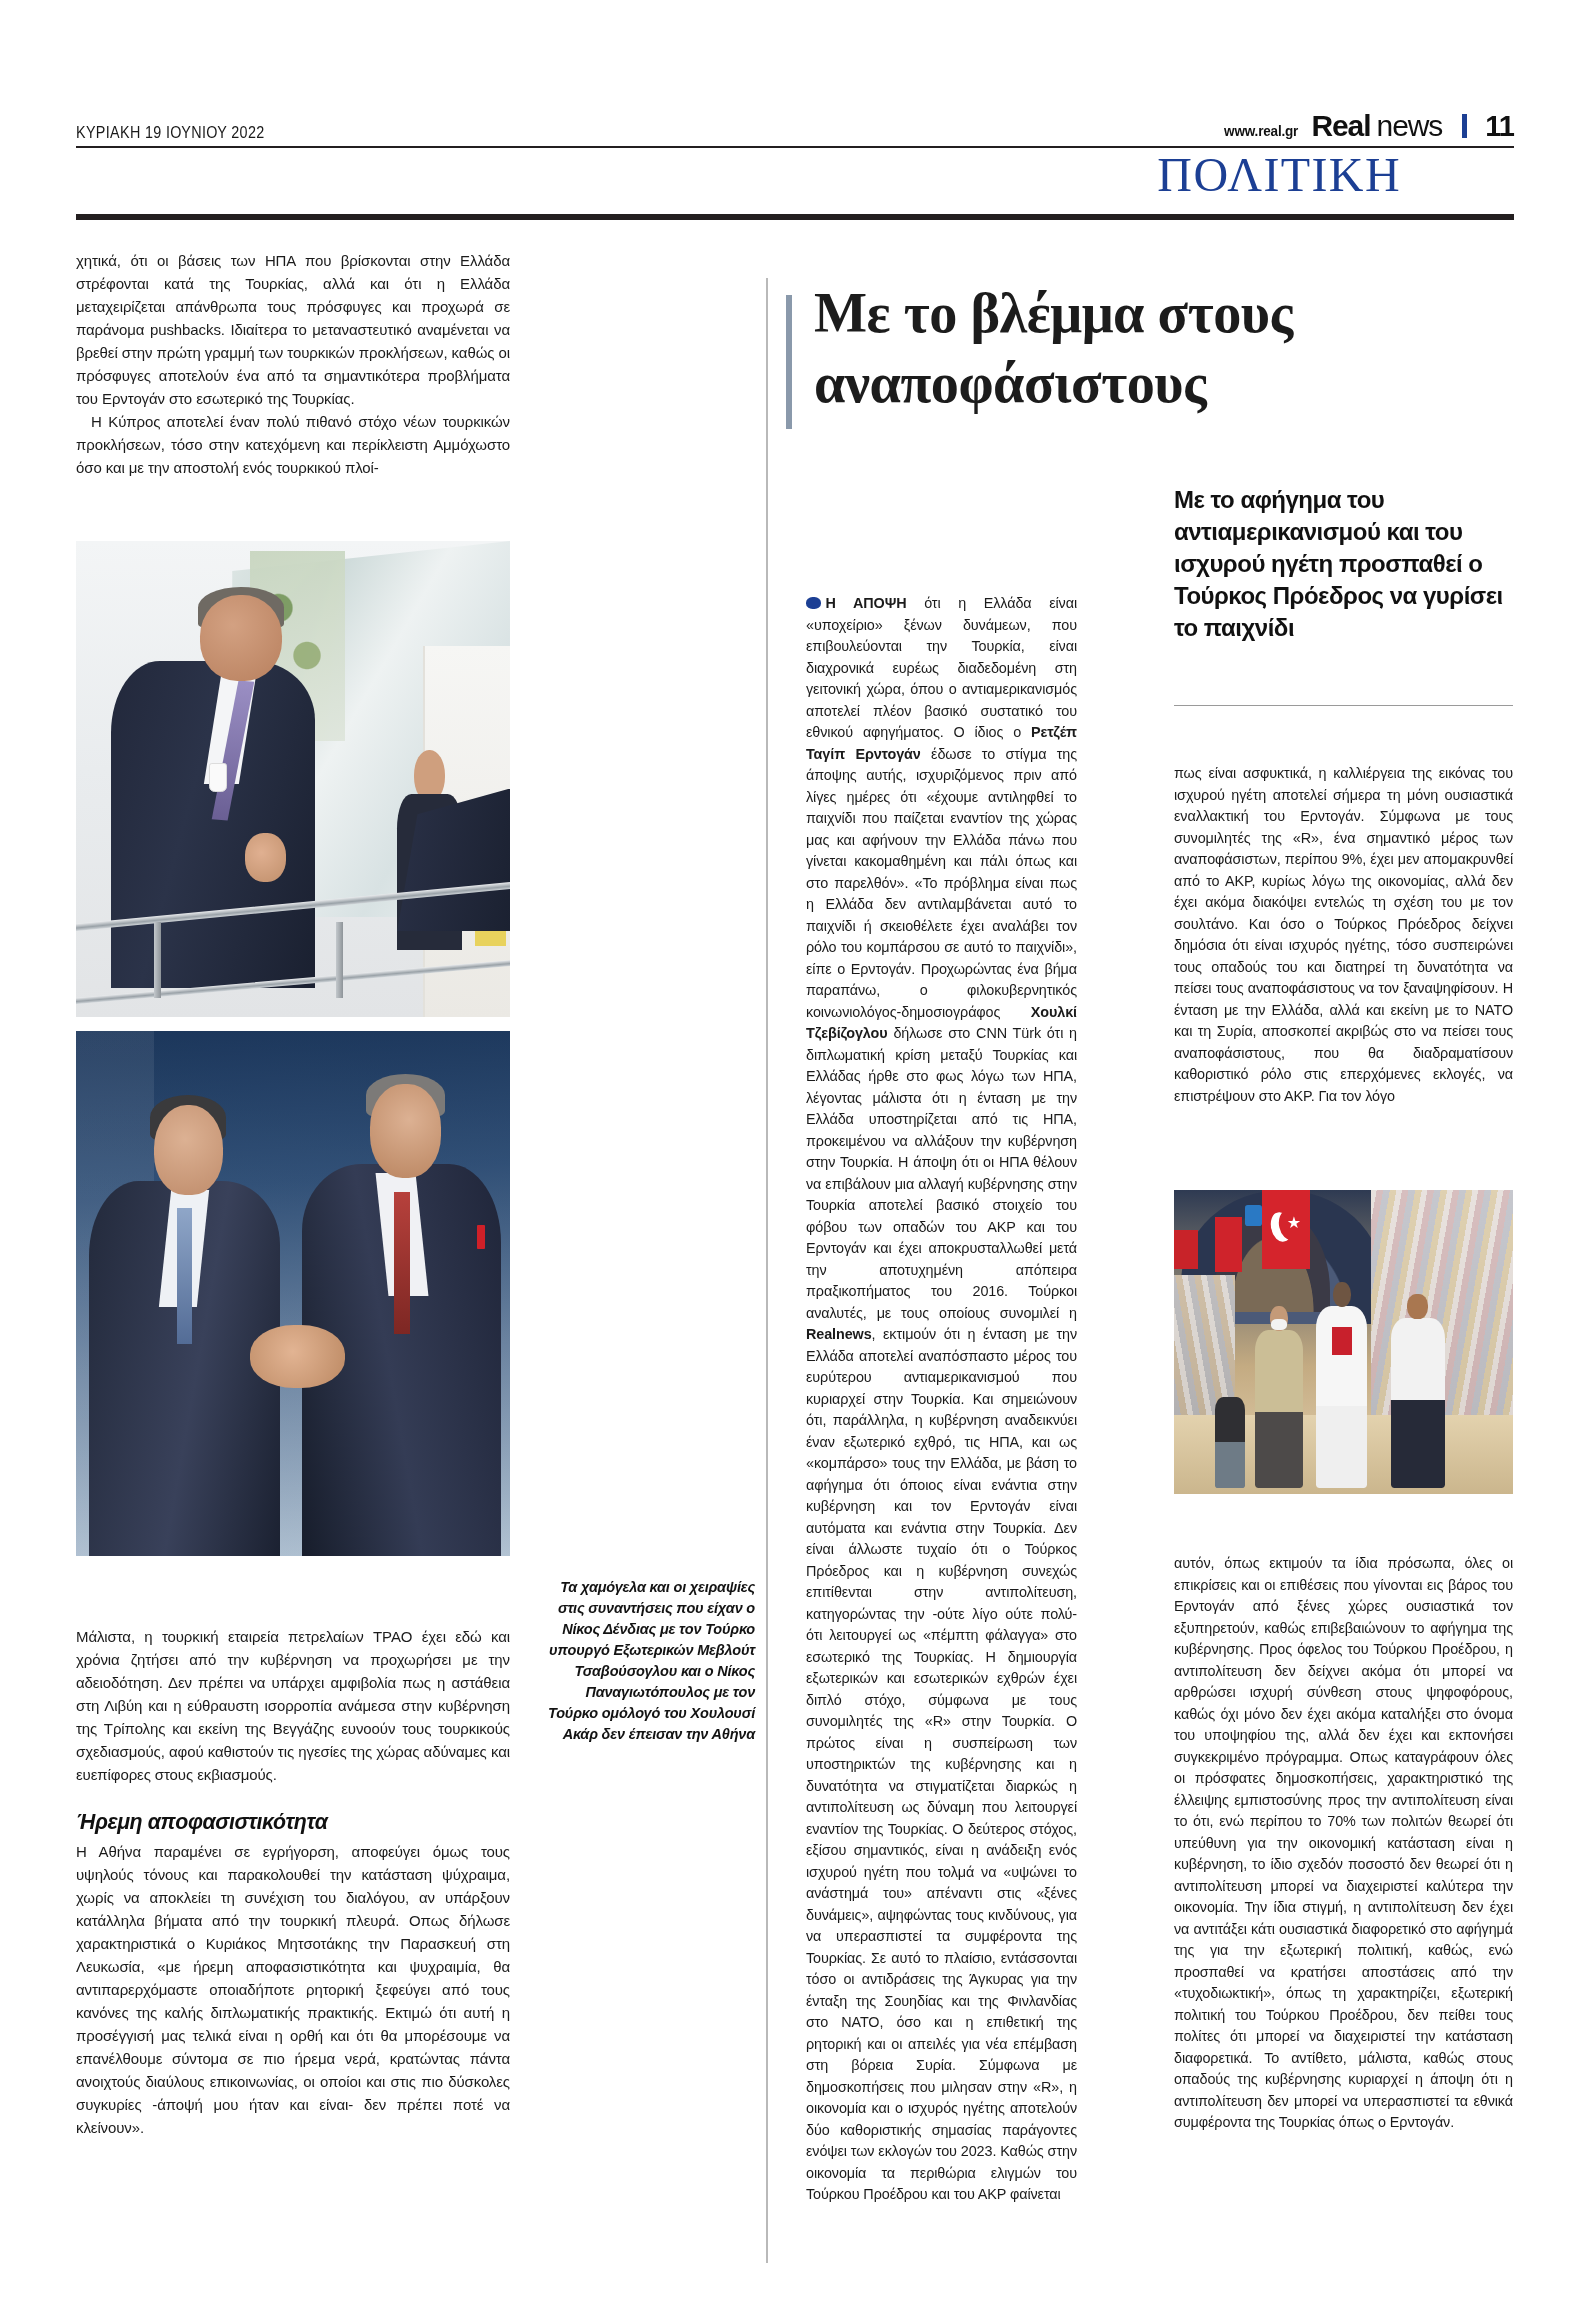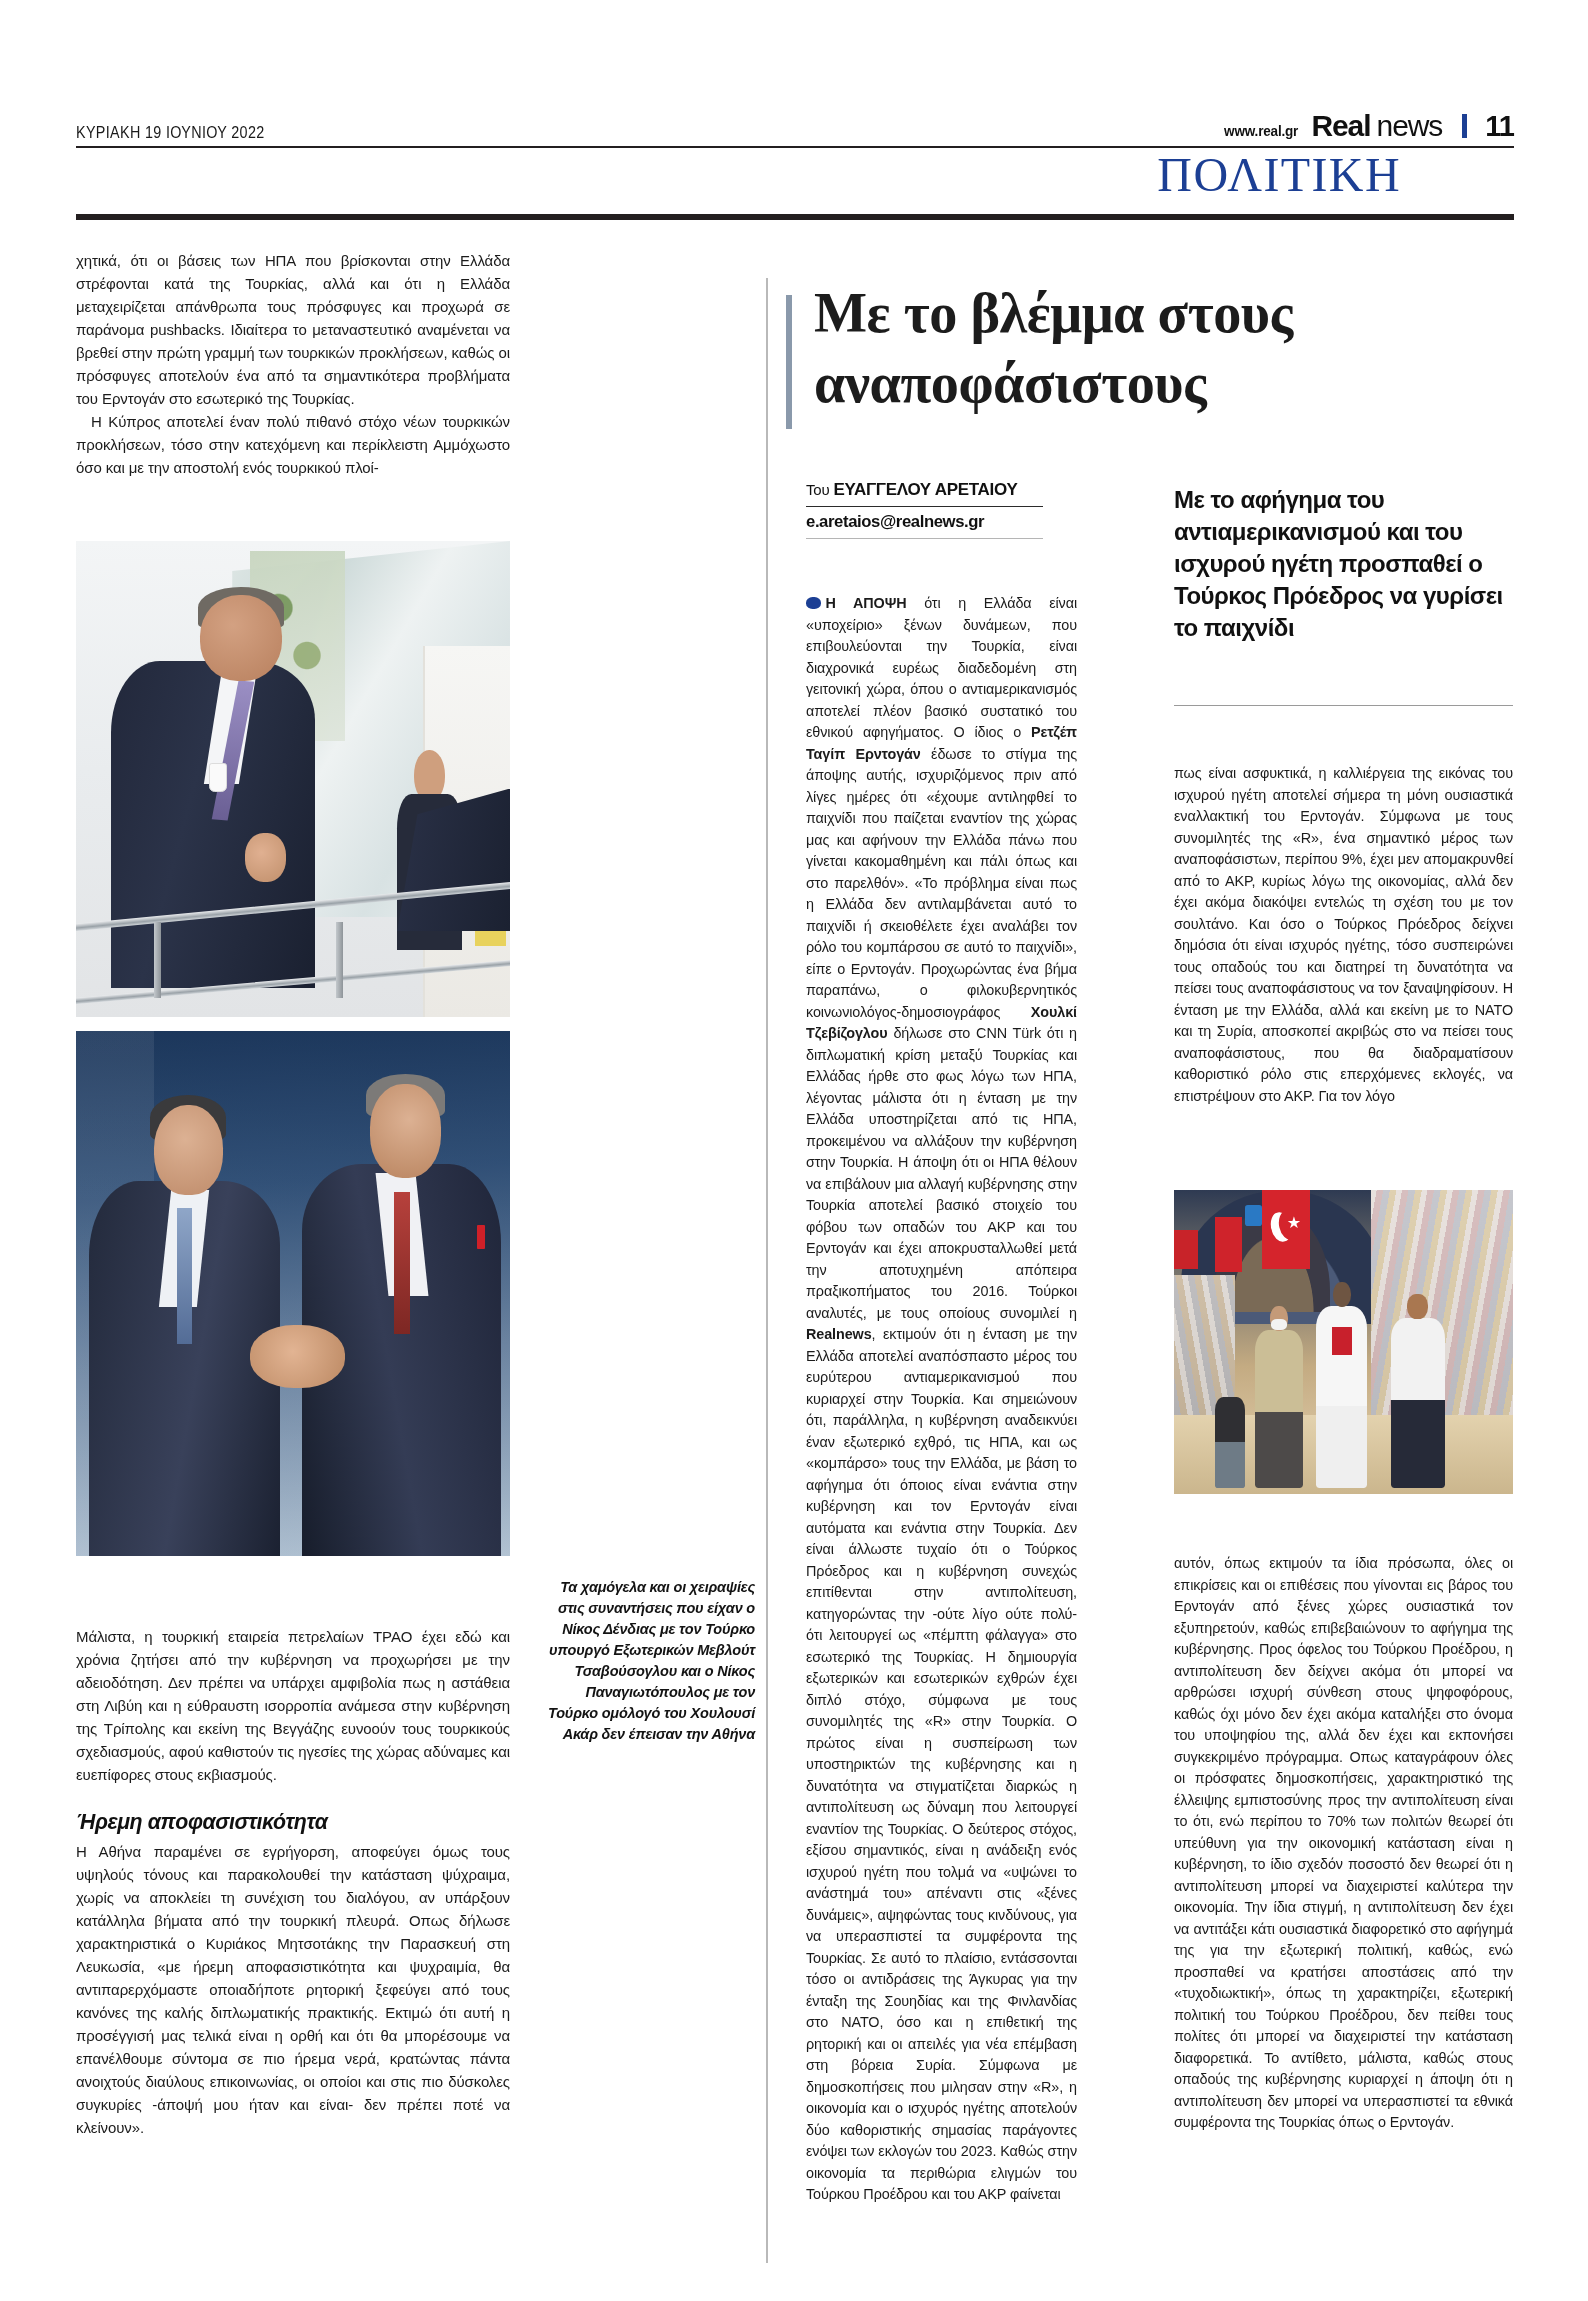--- a/index.html
+++ b/index.html
@@ -603,29 +603,20 @@
     <p class="body-p">Μάλιστα, η τουρκική εταιρεία πετρελαίων TPAO έχει εδώ και χρόνια ζητήσει από την κυβέρνηση να προχωρήσει με την αδειοδότηση. Δεν πρέπει να υπάρχει αμφιβολία πως η αστάθεια στη Λιβύη και η εύθραυστη ισορροπία ανάμεσα στην κυβέρνηση της Τρίπολης και εκείνη της Βεγγάζης ευνοούν τους τουρκικούς σχεδιασμούς, αφού καθιστούν τις ηγεσίες της χώρας αδύναμες και ευεπίφορες στους εκβιασμούς.</p>
     <h3 class="subhead">Ήρεμη αποφασιστικότητα</h3>
     <p class="body-p">Η Αθήνα παραμένει σε εγρήγορση, αποφεύγει όμως τους υψηλούς τόνους και παρακολουθεί την κατάσταση ψύχραιμα, χωρίς να αποκλείει τη συνέχιση του διαλόγου, αν υπάρξουν κατάλληλα βήματα από την τουρκική πλευρά. Οπως δήλωσε χαρακτηριστικά ο Κυριάκος Μητσοτάκης την Παρασκευή στη Λευκωσία, «με ήρεμη αποφασιστικότητα και ψυχραιμία, θα αντιπαρερχόμαστε οποιαδήποτε ρητορική ξεφεύγει από τους κανόνες της καλής διπλωματικής πρακτικής. Εκτιμώ ότι αυτή η προσέγγισή μας τελικά είναι η ορθή και ότι θα μπορέσουμε να επανέλθουμε σύντομα σε πιο ήρεμα νερά, κρατώντας πάντα ανοιχτούς διαύλους επικοινωνίας, οι οποίοι και στις πιο δύσκολες συγκυρίες -άποψή μου ήταν και είναι- δεν πρέπει ποτέ να κλείνουν».</p>
   </div>
 
   <div class="v-divider"></div>
 
   <div class="head-bar"></div>
   <h1 class="headline">Με το βλέμμα στους αναποφάσιστους</h1>
 
-  <div class="byline">
-    <div class="byline-line1">
-      <span>Του</span>
-      <b>ΕΥΑΓΓΕΛΟΥ ΑΡΕΤΑΙΟΥ</b>
-    </div>
-    <div class="byline-rule"></div>
-    <div class="byline-mail">e.aretaios@realnews.gr</div>
-    <div class="byline-rule2"></div>
-  </div>
 
   <div class="standfirst">Με το αφήγημα του αντιαμερικανισμού και του ισχυρού ηγέτη προσπαθεί ο Τούρκος Πρόεδρος να γυρίσει το παιχνίδι</div>
   <div class="standfirst-rule"></div>
 
   <div class="ed-col" id="ed-col-2">
     <p><span class="bullet-sq"></span><b>Η ΑΠΟΨΗ</b><span> ότι η Ελλάδα είναι «υποχείριο» ξένων δυνάμεων, που επιβουλεύονται την Τουρκία, είναι διαχρονικά ευρέως διαδεδομένη στη γειτονική χώρα, όπου ο αντιαμερικανισμός αποτελεί πλέον βασικό συστατικό του εθνικού αφηγήματος. Ο ίδιος ο </span><b>Ρετζέπ Ταγίπ Ερντογάν</b><span> έδωσε το στίγμα της άποψης αυτής, ισχυριζόμενος πριν από λίγες ημέρες ότι «έχουμε αντιληφθεί το παιχνίδι που παίζεται εναντίον της χώρας μας και αφήνουν την Ελλάδα πάνω που γίνεται κακομαθημένη και πάλι όπως και στο παρελθόν». «Το πρόβλημα είναι πως η Ελλάδα δεν αντιλαμβάνεται αυτό το παιχνίδι ή σκειοθέλετε έχει αναλάβει τον ρόλο του κομπάρσου σε αυτό το παιχνίδι», είπε ο Ερντογάν. Προχωρώντας ένα βήμα παραπάνω, ο φιλοκυβερνητικός κοινωνιολόγος-δημοσιογράφος </span><b>Χουλκί Τζεβίζογλου</b><span> δήλωσε στο CNN Türk ότι η διπλωματική κρίση μεταξύ Τουρκίας και Ελλάδας ήρθε στο φως λόγω των ΗΠΑ, λέγοντας μάλιστα ότι η ένταση με την Ελλάδα υποστηρίζεται από τις ΗΠΑ, προκειμένου να αλλάξουν την κυβέρνηση στην Τουρκία. Η άποψη ότι οι ΗΠΑ θέλουν να επιβάλουν μια αλλαγή κυβέρνησης στην Τουρκία αποτελεί βασικό στοιχείο του φόβου των οπαδών του ΑΚΡ και του Ερντογάν και έχει αποκρυσταλλωθεί μετά την αποτυχημένη απόπειρα πραξικοπήματος του 2016. Τούρκοι αναλυτές, με τους οποίους συνομιλεί η </span><b>Realnews</b><span>, εκτιμούν ότι η ένταση με την Ελλάδα αποτελεί αναπόσπαστο μέρος του ευρύτερου αντιαμερικανισμού που κυριαρχεί στην Τουρκία. Και σημειώνουν ότι, παράλληλα, η κυβέρνηση αναδεικνύει έναν εξωτερικό εχθρό, τις ΗΠΑ, και ως «κομπάρσο» τους την Ελλάδα, με βάση το αφήγημα ότι όποιος είναι ενάντια στην κυβέρνηση και τον Ερντογάν είναι αυτόματα και ενάντια στην Τουρκία. Δεν είναι άλλωστε τυχαίο ότι ο Τούρκος Πρόεδρος και η κυβέρνηση συνεχώς επιτίθενται στην αντιπολίτευση, κατηγορώντας την -ούτε λίγο ούτε πολύ- ότι λειτουργεί ως «πέμπτη φάλαγγα» στο εσωτερικό της Τουρκίας. Η δημιουργία εξωτερικών και εσωτερικών εχθρών έχει διπλό στόχο, σύμφωνα με τους συνομιλητές της «R» στην Τουρκία. Ο πρώτος είναι η συσπείρωση των υποστηρικτών της κυβέρνησης και η δυνατότητα να στιγματίζεται διαρκώς η αντιπολίτευση ως δύναμη που λειτουργεί εναντίον της Τουρκίας. Ο δεύτερος στόχος, εξίσου σημαντικός, είναι η ανάδειξη ενός ισχυρού ηγέτη που τολμά να «υψώνει το ανάστημά του» απέναντι στις «ξένες δυνάμεις», αψηφώντας τους κινδύνους, για να υπερασπιστεί τα συμφέροντα της Τουρκίας. Σε αυτό το πλαίσιο, εντάσσονται τόσο οι αντιδράσεις της Άγκυρας για την ένταξη της Σουηδίας και της Φινλανδίας στο ΝΑΤΟ, όσο και η επιθετική της ρητορική και οι απειλές για νέα επέμβαση στη βόρεια Συρία. Σύμφωνα με δημοσκοπήσεις που μιλησαν στην «R», η οικονομία και ο ισχυρός ηγέτης αποτελούν δύο καθοριστικής σημασίας παράγοντες ενόψει των εκλογών του 2023. Καθώς στην οικονομία τα περιθώρια ελιγμών του Τούρκου Προέδρου και του ΑΚΡ φαίνεται</span></p>
   </div>
 
   <div class="ed-col" id="ed-col-3">
     <p>πως είναι ασφυκτικά, η καλλιέργεια της εικόνας του ισχυρού ηγέτη αποτελεί σήμερα τη μόνη ουσιαστικά εναλλακτική του Ερντογάν. Σύμφωνα με τους συνομιλητές της «R», ένα σημαντικό μέρος των αναποφάσιστων, περίπου 9%, έχει μεν απομακρυνθεί από το ΑΚΡ, κυρίως λόγω της οικονομίας, αλλά δεν έχει ακόμα διακόψει εντελώς τη σχέση του με τον σουλτάνο. Και όσο ο Τούρκος Πρόεδρος δείχνει δημόσια ότι είναι ισχυρός ηγέτης, τόσο συσπειρώνει τους οπαδούς του και διατηρεί τη δυνατότητα να πείσει τους αναποφάσιστους να τον ξαναψηφίσουν. Η ένταση με την Ελλάδα, αλλά και εκείνη με το ΝΑΤΟ και τη Συρία, αποσκοπεί ακριβώς στο να πείσει τους αναποφάσιστους, που θα διαδραματίσουν καθοριστικό ρόλο στις επερχόμενες εκλογές, να επιστρέψουν στο ΑΚΡ. Για τον λόγο</p>

